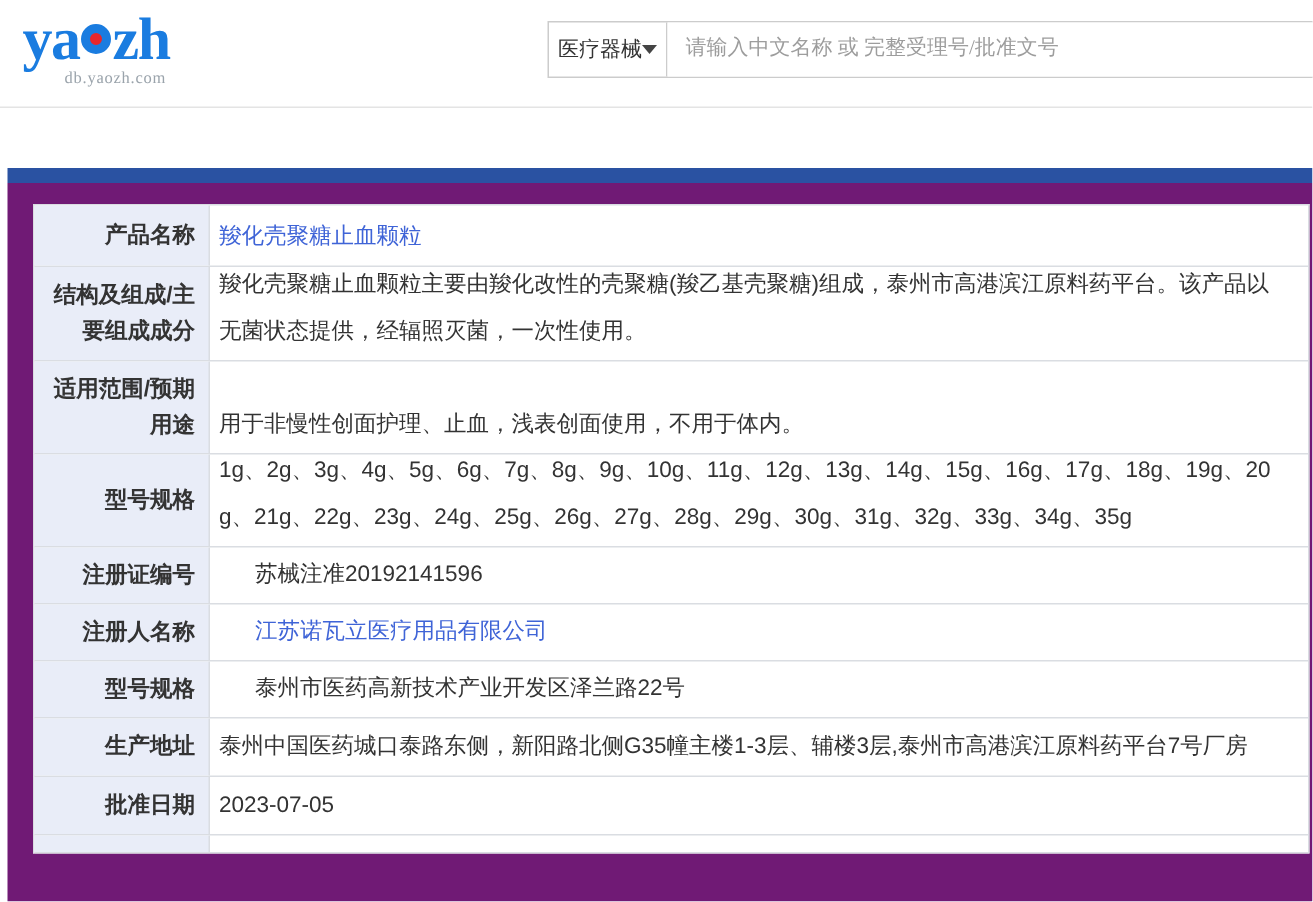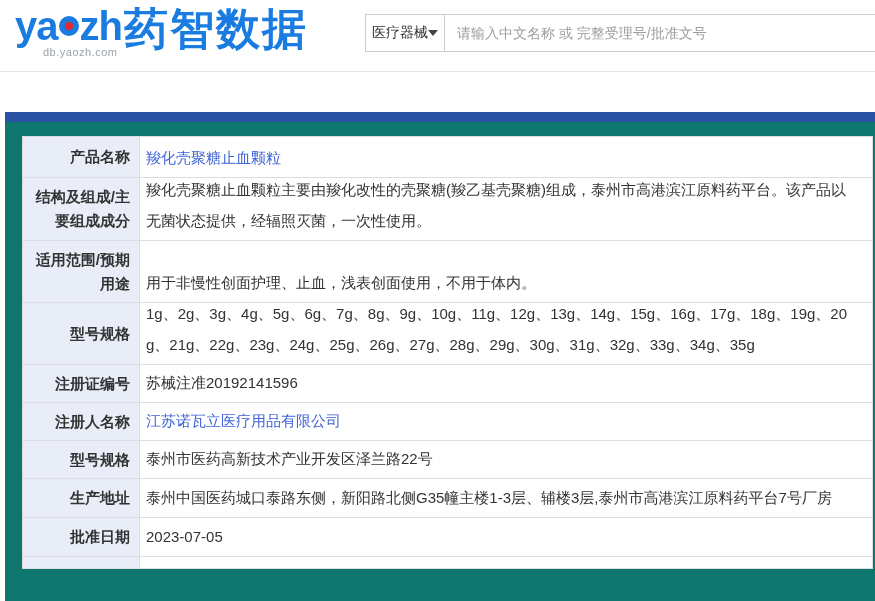--- a/index.html
+++ b/index.html
@@ -2,21 +2,21 @@
 <html><head>
 <meta charset="utf-8">
 <style>
   * { margin:0; padding:0; box-sizing:border-box; }
   html,body { width:875px; height:601px; overflow:hidden; background:#ffffff;
     font-family:"Liberation Sans","DejaVu Sans",sans-serif; }
   body { position:relative; }
 
   
   .header { position:absolute; left:0; top:0; width:875px; height:72px;
-    background:#ffffff; border-bottom:1px solid #e4e4e4; }
+    background:#ffffff; border-bottom:1px solid #e4e4e4;font-family:Liberation Serif, serif; }
 
   .logo { position:absolute; left:15px; top:6px; display:flex; align-items:flex-start; cursor:pointer; }
   .logo-word-wrap { position:relative; padding-bottom:12px; }
   .logo-word { font-size:40px; font-weight:800; color:#1a7ce0; letter-spacing:-1px;
     line-height:40px; display:inline-flex; align-items:center; }
   .logo-o { display:inline-block; width:20px; height:20px; border:6px solid #1a7ce0;
     background:#e8262c; border-radius:50%; margin:0 1px; }
   .logo-tagline { position:absolute; left:28px; bottom:0; font-size:11px; color:#9aa3ab;
     letter-spacing:0.5px; line-height:11px; white-space:nowrap; }
   .logo-cn { font-size:44px; font-weight:bold; color:#1a7ce0; line-height:46px;
@@ -27,48 +27,47 @@
   .search-cat { width:79px; border-right:1px solid #cccccc; display:flex; align-items:center;
     justify-content:center; font-size:14px; color:#333333; cursor:pointer; flex:none; }
   .chevron-down { width:0; height:0; border-left:5px solid transparent;
     border-right:5px solid transparent; border-top:6px solid #444444; display:inline-block; }
   .search-input { flex:1; border:none; outline:none; font-size:14px; color:#333333;
     padding:0 0 0 12px; font-family:inherit; }
   .search-input::placeholder { color:#9d9d9d; }
 
   
   .band { position:absolute; left:5px; right:0; top:112px; height:10px; background:#2a52a2; }
-  .page-bg { position:absolute; left:5px; right:0; top:122px; bottom:0; background:#0f766e; }
+  .page-bg { position:absolute; left:5px; right:0; top:122px; bottom:0; background:#701a75; }
 
   
   .detail-table { position:absolute; left:17px; top:14px; width:851px;
     border:1px solid #d9dce2; border-bottom:none; background:#ffffff; }
   .trow { display:flex; align-items:stretch; border-bottom:1px solid #dadde2; }
   .tlabel { width:117px; flex:none; background:#e9edf8; border-right:1px solid #dadde2;
     display:flex; align-items:center; justify-content:flex-end; text-align:right;
     padding:4px 9px 4px 5px; font-size:15px; font-weight:bold; color:#333333; line-height:24px; }
   .tvalue { flex:1; display:flex; align-items:flex-end; padding:8px 12px 4px 6px;
     font-size:15px; color:#333333; line-height:31px; word-break:break-all; }
   .tvalue a { color:#3f64d7; text-decoration:none; cursor:pointer; }
-  .h41{height:41px;} .h63{height:63px;} .h62{height:62px;} .h38{height:38px;} .h39{height:39px;} .h12{height:12px;}
+  .h41{height:41px;} .h63{height:63px;} .h62{height:62px;} .h38{height:38px;gap:24px;} .h39{height:39px;} .h12{height:12px;}
 </style>
 </head>
 <body>
 
 <div class="header">
   <div class="logo">
     <div class="logo-word-wrap">
       <span class="logo-word">
           <span>ya</span>
           <span class="logo-o"></span>
           <span>zh</span>
         </span>
       <span class="logo-tagline">db.yaozh.com</span>
     </div>
-    <span class="logo-cn">药智数据</span>
   </div>
 
   <div class="searchbox">
     <div class="search-cat">
       <span>医疗器械</span>
       <span class="chevron-down"></span>
     </div>
     <input class="search-input" type="text" placeholder="请输入中文名称 或 完整受理号/批准文号" style="">
   </div>
 </div>

